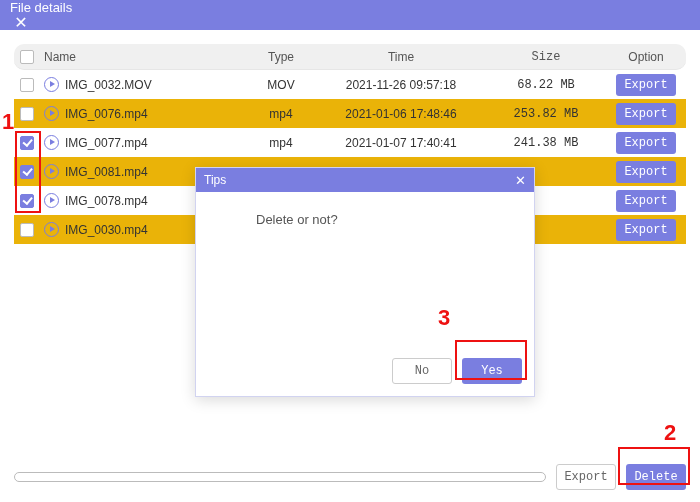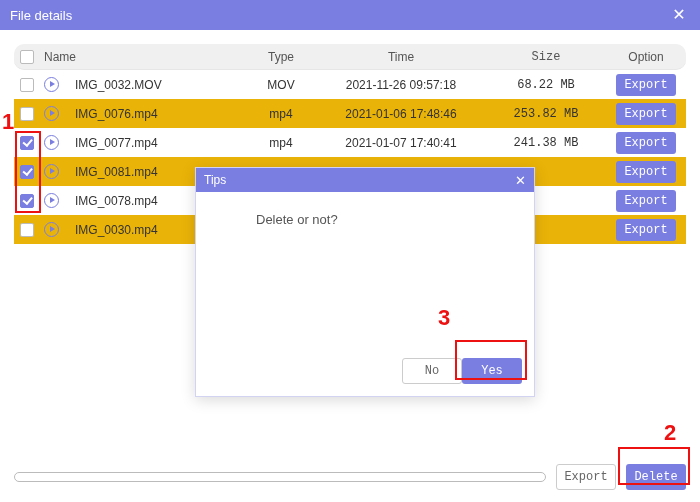--- a/index.html
+++ b/index.html
@@ -14,24 +14,24 @@
     position: relative;
     overflow: hidden;
   }
 
   
   .titlebar {
     height: 30px;
     background: #7a7ee0;
     color: #fff;
     display: flex;
-    align-items: center;
     justify-content: space-between;
     padding: 0 10px;
     font-size: 13px;
+    flex-direction: column;
   }
   .titlebar .closex {
     width: 22px; height: 22px;
     display: flex; align-items: center; justify-content: center;
     cursor: pointer;
   }
 
   
   .content {
     position: absolute;
@@ -58,21 +58,21 @@
   .col-time  { width: 170px; text-align: center; }
   .col-size  { width: 120px; text-align: center; font-family: Liberation Mono, monospace; }
   .col-opt   { width: 80px;  text-align: center; }
 
   .row {
     display: flex;
     align-items: center;
     height: 29px;
   }
   .row.alt { background: #eab308; }
-  .row .col-name { display:flex; align-items:center; gap:16px; }
+  .row .col-name { display:flex; align-items:center; gap:6px; }
 
   .chk {
     width: 14px; height: 14px;
     border: 1px solid #bbb;
     border-radius: 2px;
     background: #fff;
     display:inline-flex; align-items:center; justify-content:center;
     cursor: pointer;
   }
   .chk.checked { background: #7a7ee0; border-color: #7a7ee0; }
@@ -155,21 +155,21 @@
     gap: 33px;
   }
   .modal-body {
     flex:1;
     padding: 20px 16px;
     color:#555;
     font-size:13px;
     margin-left:44px;
   }
   .modal-foot {
-    display:flex; justify-content:flex-end; gap:0;
+    display:flex; justify-content:flex-end; gap:10px;
     padding: 12px;
   }
 
   
   .anno-box {
     position:absolute;
     border: 2.5px solid #e11;
     pointer-events:none;
   }
   .anno-num {

